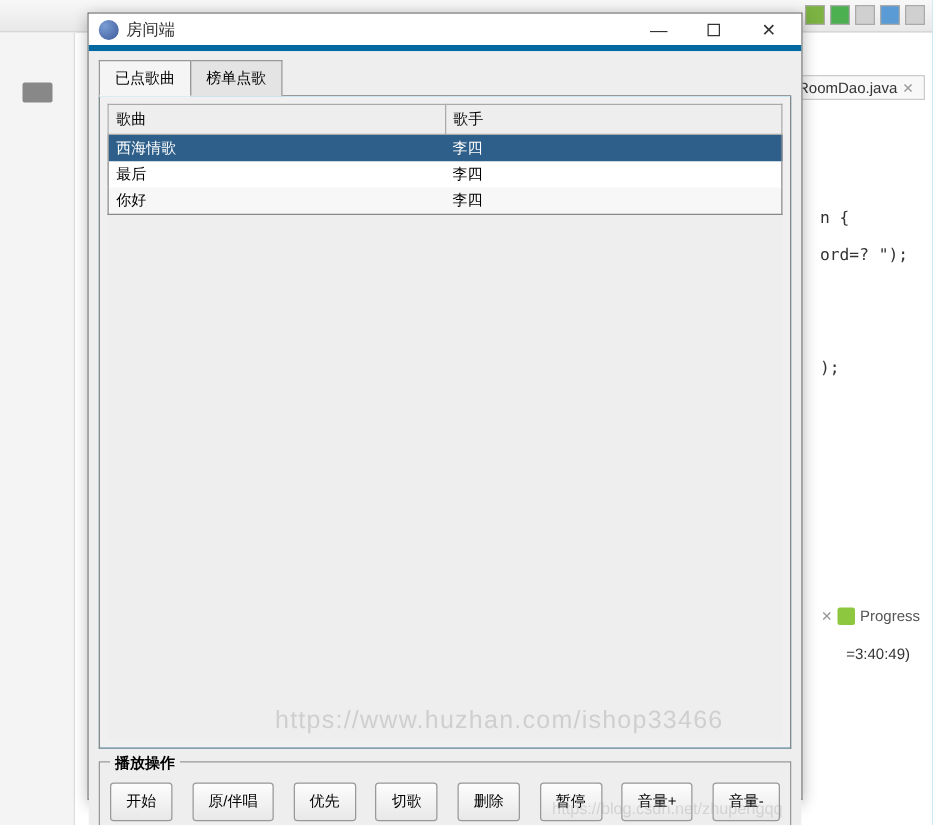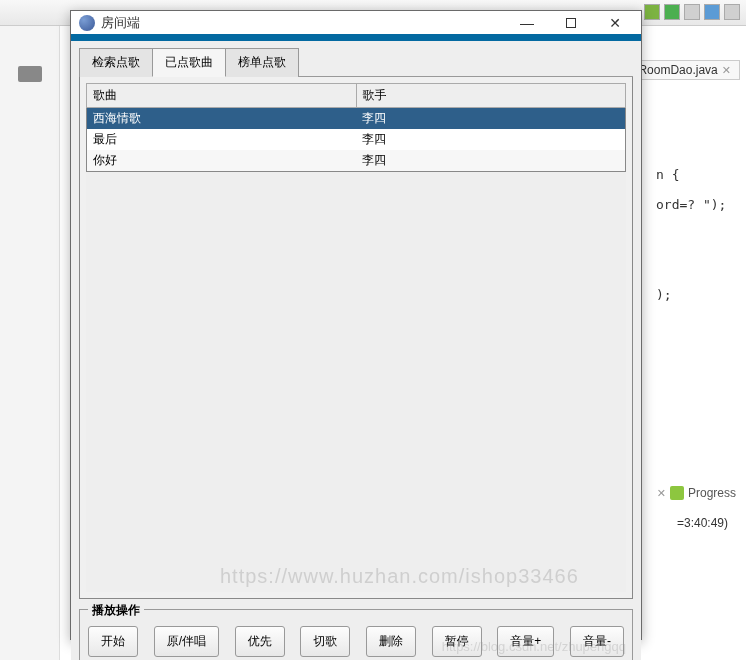--- a/index.html
+++ b/index.html
@@ -118,21 +118,21 @@
       background: #f0f0f0;
       border: 1px solid #6a6a6a;
       box-shadow: 0 3px 12px rgba(0,0,0,0.3);
       display: flex;
       flex-direction: column;
       z-index: 50;
     }
     .titlebar {
       height: 30px;
       background: #fff;
-      border-bottom: 7px solid #0369a1;
+      border-bottom: 5px solid #0369a1;
       display: flex;
       align-items: center;
       padding: 0 4px 0 8px;
     }
     .titlebar-icon {
       width: 16px; height: 16px;
       border-radius: 50%;
       background: radial-gradient(circle at 30% 30%, #7a9dd4, #3b5998);
       margin-right: 6px;
     }
@@ -312,21 +312,20 @@
       <div class="titlebar-btn">—</div>
       <div class="titlebar-btn">
           <span class="sq-icon"></span>
         </div>
       <div class="titlebar-btn close">✕</div>
     </div>
   </div>
 
   <div class="dialog-body">
     <div class="tabs">
-      <div class="tab">检索点歌</div>
       <div class="tab active">已点歌曲</div>
       <div class="tab">榜单点歌</div>
     </div>
 
     <div class="table-container">
       <div class="table-scroll">
         <table class="data-table">
           <thead>
             <tr>
               <th style="width:50%">歌曲</th>

